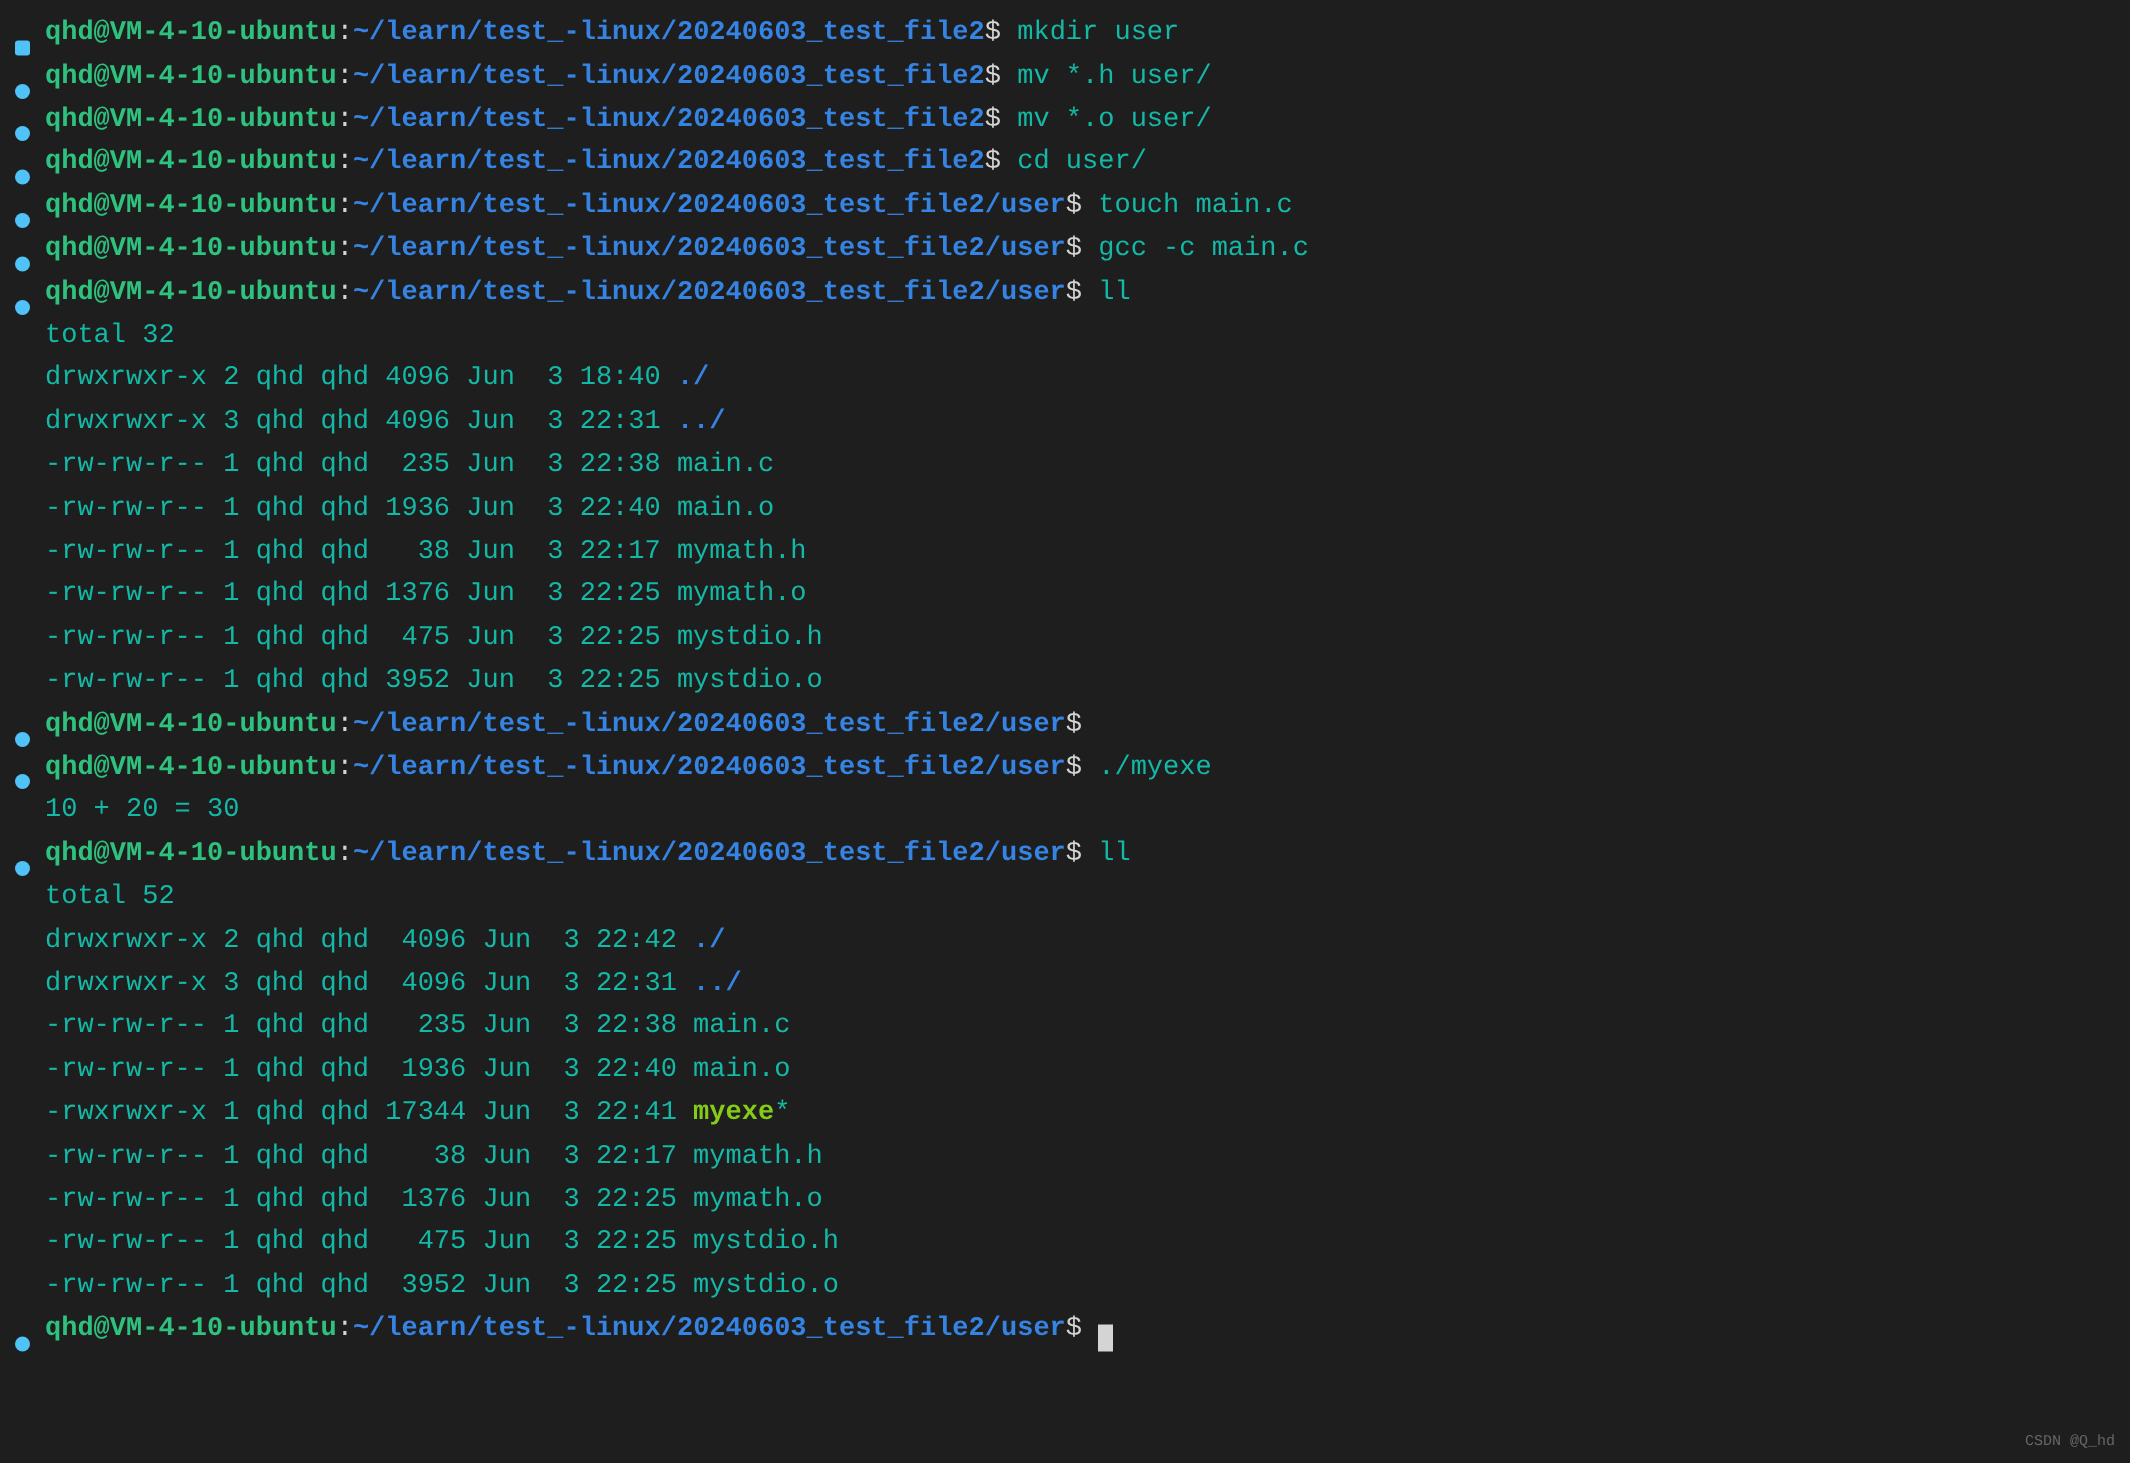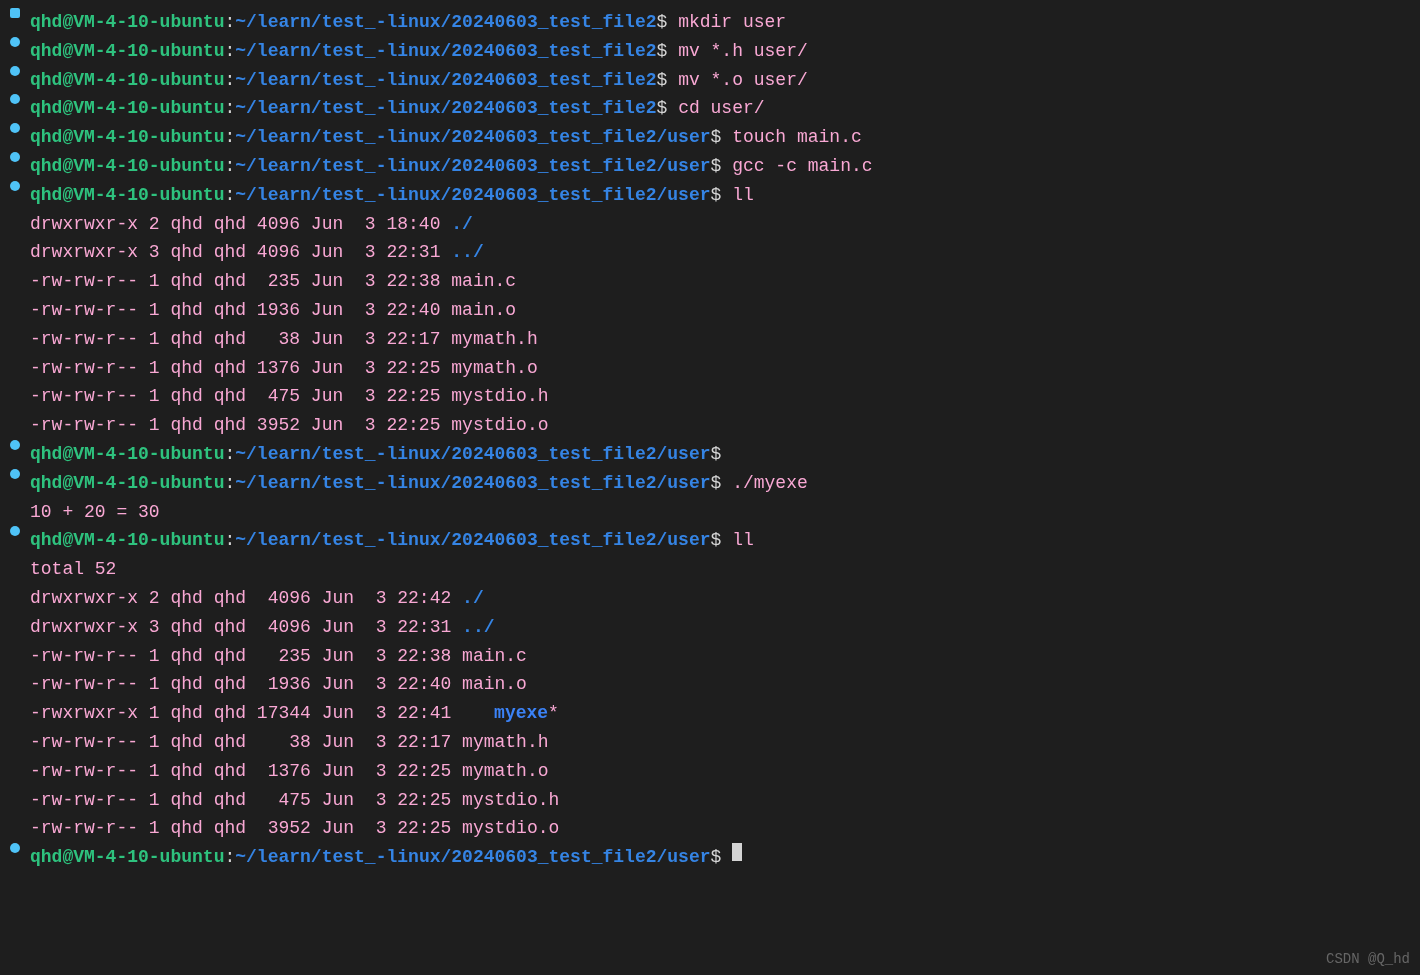--- a/index.html
+++ b/index.html
@@ -15,21 +15,21 @@
       line-height: 1.6;
       padding: 8px 10px;
       width: 1420px;
       height: 975px;
       overflow: hidden;
       position: relative;
     }
     .line {
       white-space: pre;
       display: flex;
-      align-items: flex-start;
+      align-items: flex-end;
     }
     .dot {
       display: inline-block;
       width: 10px;
       height: 10px;
       background-color: #4fc3f7;
       border-radius: 50%;
       margin-right: 10px;
       flex-shrink: 0;
     }
@@ -50,36 +50,35 @@
     }
     .path {
       color: #3584e4;
       font-weight: bold;
       font-family: Liberation Mono, monospace;
     }
     .prompt {
       color: #d4d4d4;
     }
     .cmd {
-      color: #f9a8d4;
+      color: #14b8a6;
     }
     .dir-dot {
       color: #3584e4;
       font-weight: bold;
     }
     .exe {
-      color: #3b82f6;
+      color: #84cc16;
       font-weight: bold;
-      margin-left: 32px;
     }
     .watermark {
       position: absolute;
       bottom: 5px;
       right: 10px;
-      font-size: 14px;
+      font-size: 10px;
       color: #666;
     }
     .cursor-block {
       display: inline-block;
       width: 10px;
       height: 18px;
       background-color: #d4d4d4;
       vertical-align: middle;
     }
   </style>
@@ -95,20 +94,21 @@
 <div class="line"><span class="dot"></span><span class="user">qhd@VM-4-10-ubuntu</span><span class="colon">:</span><span class="path">~/learn/test_-linux/20240603_test_file2</span><span class="prompt">$</span><span class="cmd"> </span><span class="cmd">mv *.o user/</span></div>
 
 <div class="line"><span class="dot"></span><span class="user">qhd@VM-4-10-ubuntu</span><span class="colon">:</span><span class="path">~/learn/test_-linux/20240603_test_file2</span><span class="prompt">$</span><span class="cmd"> </span><span class="cmd">cd user/</span></div>
 
 <div class="line"><span class="dot"></span><span class="user">qhd@VM-4-10-ubuntu</span><span class="colon">:</span><span class="path">~/learn/test_-linux/20240603_test_file2/user</span><span class="prompt">$</span><span class="cmd"> </span><span class="cmd">touch main.c</span></div>
 
 <div class="line"><span class="dot"></span><span class="user">qhd@VM-4-10-ubuntu</span><span class="colon">:</span><span class="path">~/learn/test_-linux/20240603_test_file2/user</span><span class="prompt">$</span><span class="cmd"> </span><span class="cmd">gcc -c main.c</span></div>
 
 <div class="line"><span class="dot"></span><span class="user">qhd@VM-4-10-ubuntu</span><span class="colon">:</span><span class="path">~/learn/test_-linux/20240603_test_file2/user</span><span class="prompt">$</span><span class="cmd"> </span><span class="cmd">ll</span></div>
 
+<div class="line"><span class="indent"></span><span class="cmd">total 32</span></div>
 <div class="line"><span class="indent"></span><span class="cmd">drwxrwxr-x 2 qhd qhd 4096 Jun  3 18:40 </span><span class="dir-dot">./</span></div>
 <div class="line"><span class="indent"></span><span class="cmd">drwxrwxr-x 3 qhd qhd 4096 Jun  3 22:31 </span><span class="dir-dot">../</span></div>
 <div class="line"><span class="indent"></span><span class="cmd">-rw-rw-r-- 1 qhd qhd  235 Jun  3 22:38 </span><span class="cmd">main.c</span></div>
 <div class="line"><span class="indent"></span><span class="cmd">-rw-rw-r-- 1 qhd qhd 1936 Jun  3 22:40 </span><span class="cmd">main.o</span></div>
 <div class="line"><span class="indent"></span><span class="cmd">-rw-rw-r-- 1 qhd qhd   38 Jun  3 22:17 </span><span class="cmd">mymath.h</span></div>
 <div class="line"><span class="indent"></span><span class="cmd">-rw-rw-r-- 1 qhd qhd 1376 Jun  3 22:25 </span><span class="cmd">mymath.o</span></div>
 <div class="line"><span class="indent"></span><span class="cmd">-rw-rw-r-- 1 qhd qhd  475 Jun  3 22:25 </span><span class="cmd">mystdio.h</span></div>
 <div class="line"><span class="indent"></span><span class="cmd">-rw-rw-r-- 1 qhd qhd 3952 Jun  3 22:25 </span><span class="cmd">mystdio.o</span></div>
 
 <div class="line"><span class="dot"></span><span class="user">qhd@VM-4-10-ubuntu</span><span class="colon">:</span><span class="path">~/learn/test_-linux/20240603_test_file2/user</span><span class="prompt">$</span><span class="cmd"> </span></div>

